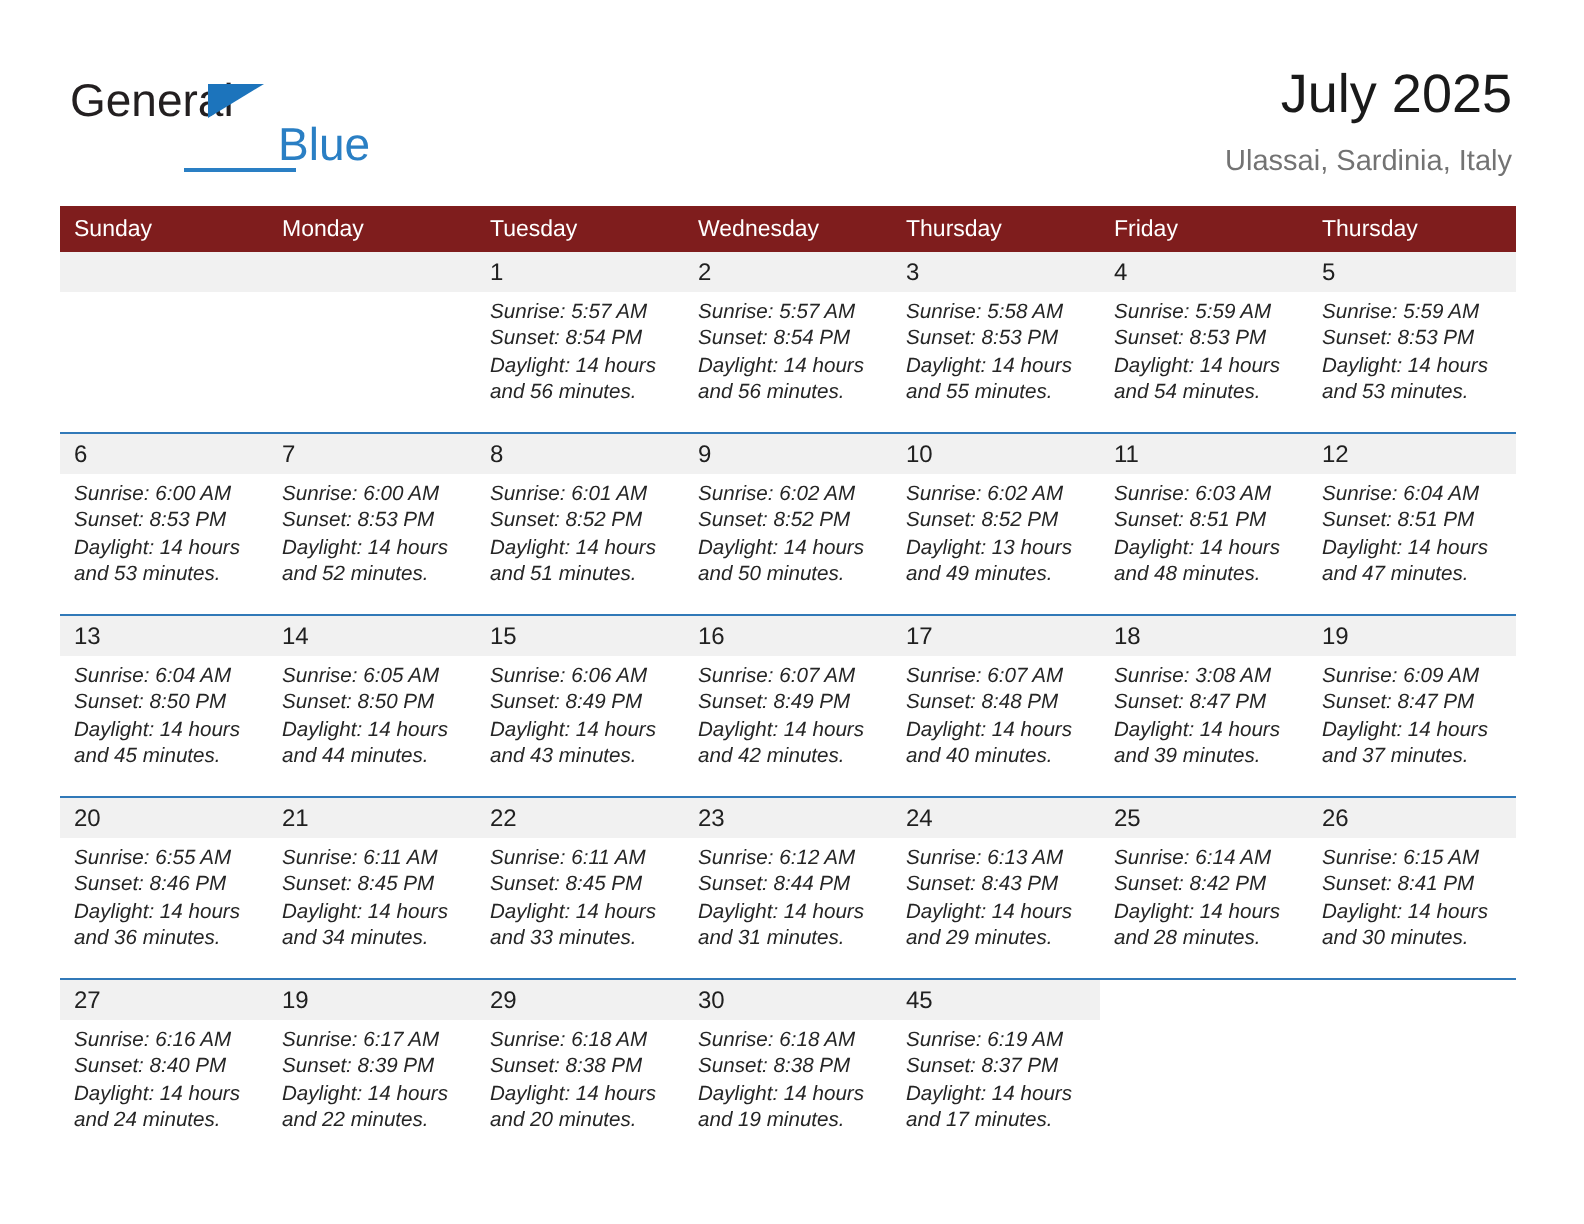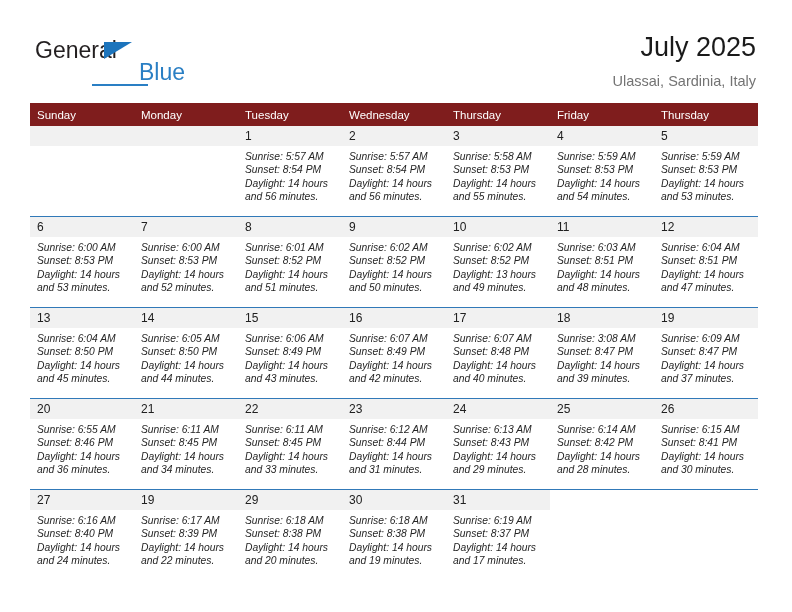--- a/index.html
+++ b/index.html
@@ -508,21 +508,21 @@
               <span class="daynum">30</span>
               <div class="info">
                 <div>Sunrise: 6:18 AM</div>
                 <div>Sunset: 8:38 PM</div>
                 <div class="daylight">Daylight: 14 hours and 19 minutes.</div>
               </div>
             </div>
           </td>
           <td>
             <div class="cell">
-              <span class="daynum">31</span>
+              <span class="daynum">45</span>
               <div class="info">
                 <div>Sunrise: 6:19 AM</div>
                 <div>Sunset: 8:37 PM</div>
                 <div class="daylight">Daylight: 14 hours and 17 minutes.</div>
               </div>
             </div>
           </td>
           <td>
             <div class="cell blank">
               <span class="daynum"></span>

